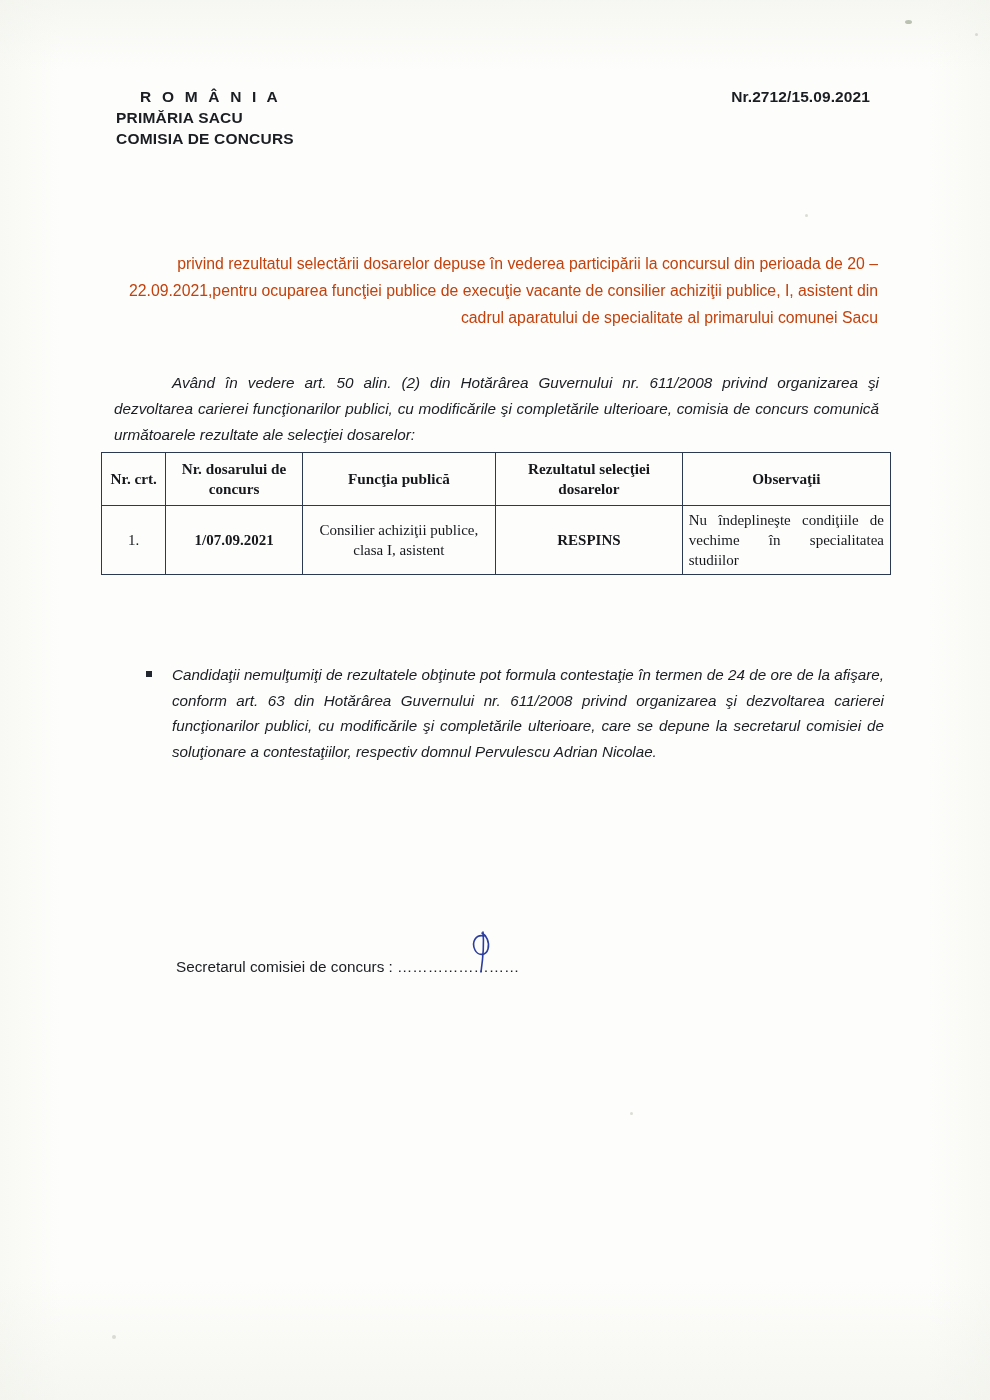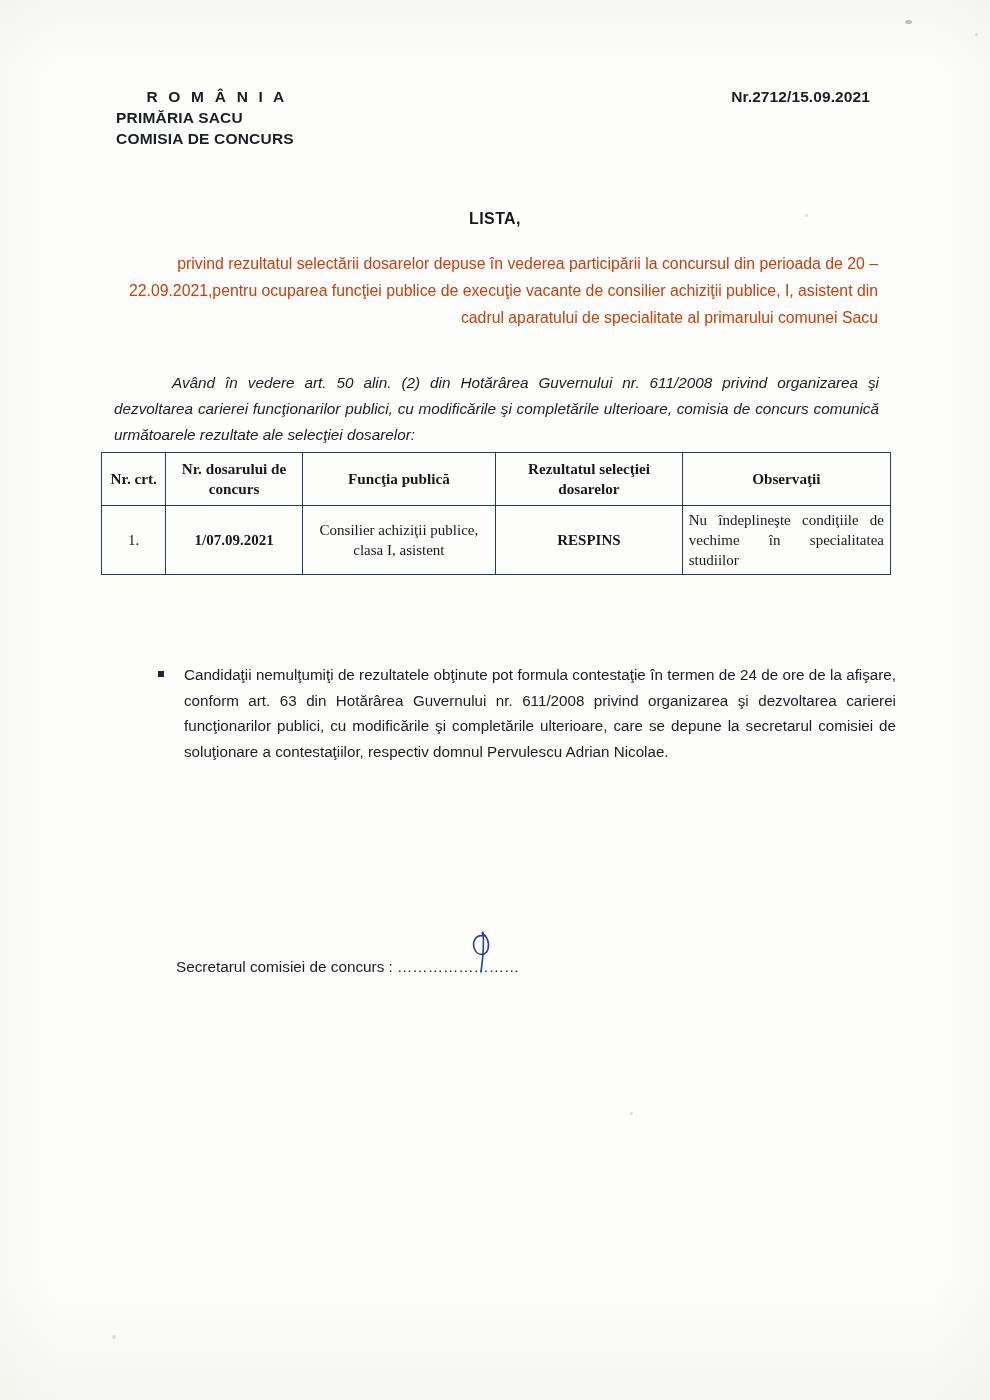--- a/index.html
+++ b/index.html
@@ -52,21 +52,20 @@
     top: 0;
     font-size: 15.5px;
     font-weight: bold;
     line-height: 21px;
     letter-spacing: 0.2px;
     color: #1a1d22;
   }
   .org-country {
     letter-spacing: 3.2px;
     margin-left: 24px;
-    text-align: center;
   }
   .doc-number {
     position: absolute;
     right: 120px;
     top: 2px;
     font-size: 15.5px;
     font-weight: bold;
     letter-spacing: 0.1px;
     color: #1a1d22;
   }
@@ -134,22 +133,23 @@
   .col-nr { width: 56px; text-align: center; }
   .col-dos { width: 130px; text-align: center; font-weight: bold; margin-top: 26px; }
   .col-fun { width: 200px; text-align: center; }
   .col-rez { width: 190px; text-align: center; font-weight: bold; }
   .col-obs { width: 214px; text-align: justify; }
   td.col-nr { font-weight: normal; }
 
   .bullets {
     position: absolute;
     top: 662px;
-    left: 126px;
+    left: 114px;
     width: 770px;
+    font-style: italic;
   }
   .bullet {
     position: relative;
     padding-left: 58px;
     font-size: 15.2px;
     line-height: 25.5px;
     text-align: justify;
     color: #1a1d22;
     margin-bottom: 26px;
   }
@@ -194,21 +194,20 @@
 
   <div class="header">
     <div class="org-block">
       <div class="org-country">R O M Â N I A</div>
       <div>PRIMĂRIA  SACU</div>
       <div>COMISIA DE CONCURS</div>
     </div>
     <div class="doc-number">Nr.2712/15.09.2021</div>
   </div>
 
-  <div class="title">LISTA,</div>
   <div class="subtitle">privind rezultatul selectării dosarelor depuse în vederea participării la concursul din perioada de 20 – 22.09.2021,pentru ocuparea funcţiei publice de execuţie vacante de consilier achiziţii publice, I, asistent din cadrul  aparatului de specialitate al primarului comunei Sacu</div>
 
   <div class="intro">Având în vedere art. 50 alin. (2) din Hotărârea Guvernului nr. 611/2008 privind organizarea şi dezvoltarea carierei funcţionarilor publici, cu modificările şi completările ulterioare, comisia de concurs  comunică următoarele rezultate ale selecţiei dosarelor:</div>
 
   <table class="results">
     <thead>
       <tr>
         <th class="col-nr">Nr. crt.</th>
         <th class="col-dos">Nr. dosarului de concurs</th>
         <th class="col-fun">Funcţia publică</th>

